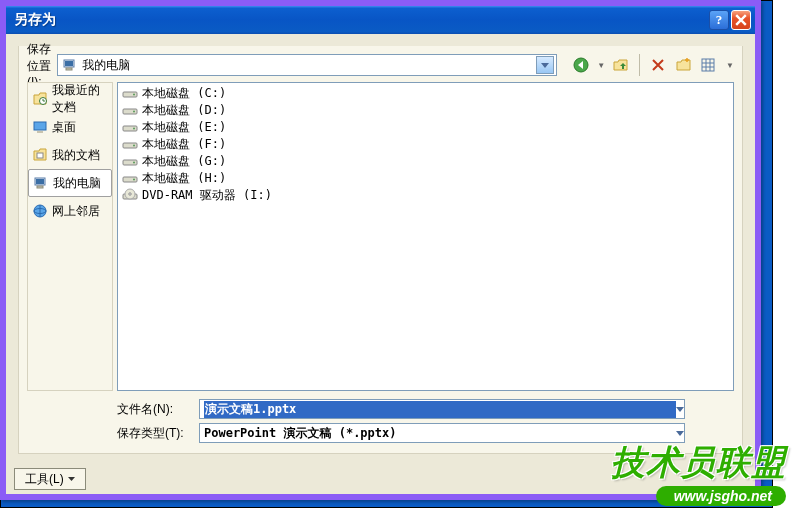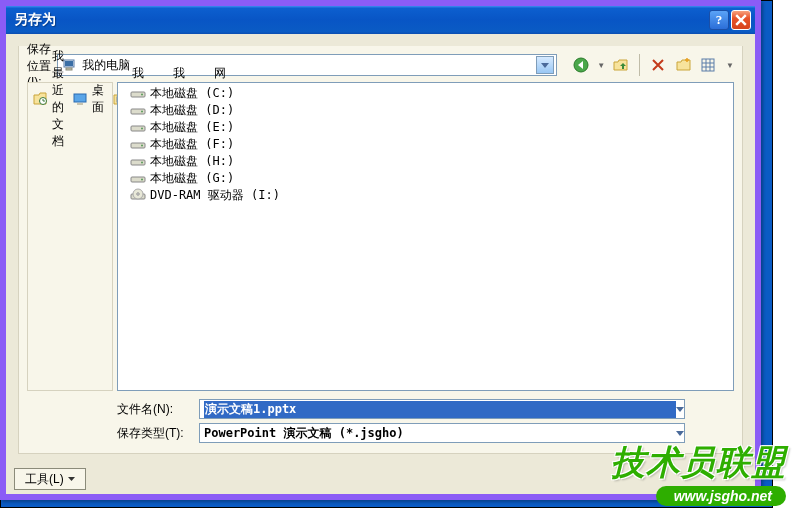--- a/index.html
+++ b/index.html
@@ -96,21 +96,21 @@
   .middle {
     flex: 1;
     display: flex;
     gap: 4px;
     min-height: 0;
   }
   .sidebar {
     width: 86px;
     background: #f8f6ea;
     display: flex;
-    flex-direction: row;
+    flex-direction: column;
     gap: 0;
     padding-top: 2px;
     border: 1px solid #d6d2bf;
   }
   .place {
     height: 28px;
     display: flex;
     align-items: center;
     gap: 4px;
     padding: 0 4px;
@@ -120,21 +120,21 @@
     border: 1px solid #a0a0a0;
     background: #fff;
     border-radius: 2px;
   }
   .place .pico { width:16px; height:16px; display:flex;align-items:center;justify-content:center; }
   .filelist {
     flex: 1;
     background: #fff;
     border: 1px solid #7f9db9;
     overflow: auto;
-    padding: 2px 12px;
+    padding: 2px 4px;
     font-family: "SimSun", monospace;
   }
   .fileitem {
     display: flex;
     align-items: center;
     gap: 4px;
     height: 17px;
     white-space: pre;
   }
   .fileitem .dico { width:16px; height:16px; display:flex;align-items:center;justify-content:center; }
@@ -339,25 +339,25 @@
                 <rect x="1" y="6" width="14" height="5" rx="1" fill="#dcdccc" stroke="#888"></rect>
                 <circle cx="12" cy="8.5" r="1" fill="#5a9a5a"></circle>
               </svg></span><span>本地磁盘 (E:)</span></div>
           <div class="fileitem"><span class="dico"><svg width="16" height="16" viewBox="0 0 16 16">
                 <rect x="1" y="6" width="14" height="5" rx="1" fill="#dcdccc" stroke="#888"></rect>
                 <circle cx="12" cy="8.5" r="1" fill="#5a9a5a"></circle>
               </svg></span><span>本地磁盘 (F:)</span></div>
           <div class="fileitem"><span class="dico"><svg width="16" height="16" viewBox="0 0 16 16">
                 <rect x="1" y="6" width="14" height="5" rx="1" fill="#dcdccc" stroke="#888"></rect>
                 <circle cx="12" cy="8.5" r="1" fill="#5a9a5a"></circle>
+              </svg></span><span>本地磁盘 (G:)</span></div>
+          <div class="fileitem"><span class="dico"><svg width="16" height="16" viewBox="0 0 16 16">
+                <rect x="1" y="6" width="14" height="5" rx="1" fill="#dcdccc" stroke="#888"></rect>
+                <circle cx="12" cy="8.5" r="1" fill="#5a9a5a"></circle>
               </svg></span><span>本地磁盘 (H:)</span></div>
-          <div class="fileitem"><span class="dico"><svg width="16" height="16" viewBox="0 0 16 16">
-                <rect x="1" y="6" width="14" height="5" rx="1" fill="#dcdccc" stroke="#888"></rect>
-                <circle cx="12" cy="8.5" r="1" fill="#5a9a5a"></circle>
-              </svg></span><span>本地磁盘 (G:)</span></div>
           <div class="fileitem"><span class="dico"><svg width="16" height="16" viewBox="0 0 16 16">
                 <rect x="1" y="6" width="14" height="5" rx="1" fill="#dcdccc" stroke="#888"></rect>
                 <circle cx="8" cy="6" r="5" fill="#e8e8d8" stroke="#aaa"></circle>
                 <circle cx="8" cy="6" r="1.2" fill="#fff" stroke="#888"></circle>
               </svg></span><span>DVD-RAM 驱动器 (I:)</span></div>
         </div>
     </div>
 
     <div class="bottomfields">
       <div class="fieldrow">
@@ -367,21 +367,21 @@
           <span class="arrow">
               <svg width="8" height="5" viewBox="0 0 8 5">
                 <path d="M0 0 L8 0 L4 5 Z" fill="#4a6a9a"></path>
               </svg>
             </span>
         </div>
       </div>
       <div class="fieldrow">
         <span class="flbl">保存类型(T):</span>
         <div class="fcombo">
-          <span class="ftxt">PowerPoint 演示文稿 (*.jsgho)</span>
+          <span class="ftxt">PowerPoint 演示文稿 (*.pptx)</span>
           <span class="arrow">
               <svg width="8" height="5" viewBox="0 0 8 5">
                 <path d="M0 0 L8 0 L4 5 Z" fill="#4a6a9a"></path>
               </svg>
             </span>
         </div>
       </div>
     </div>
   </div>
 

